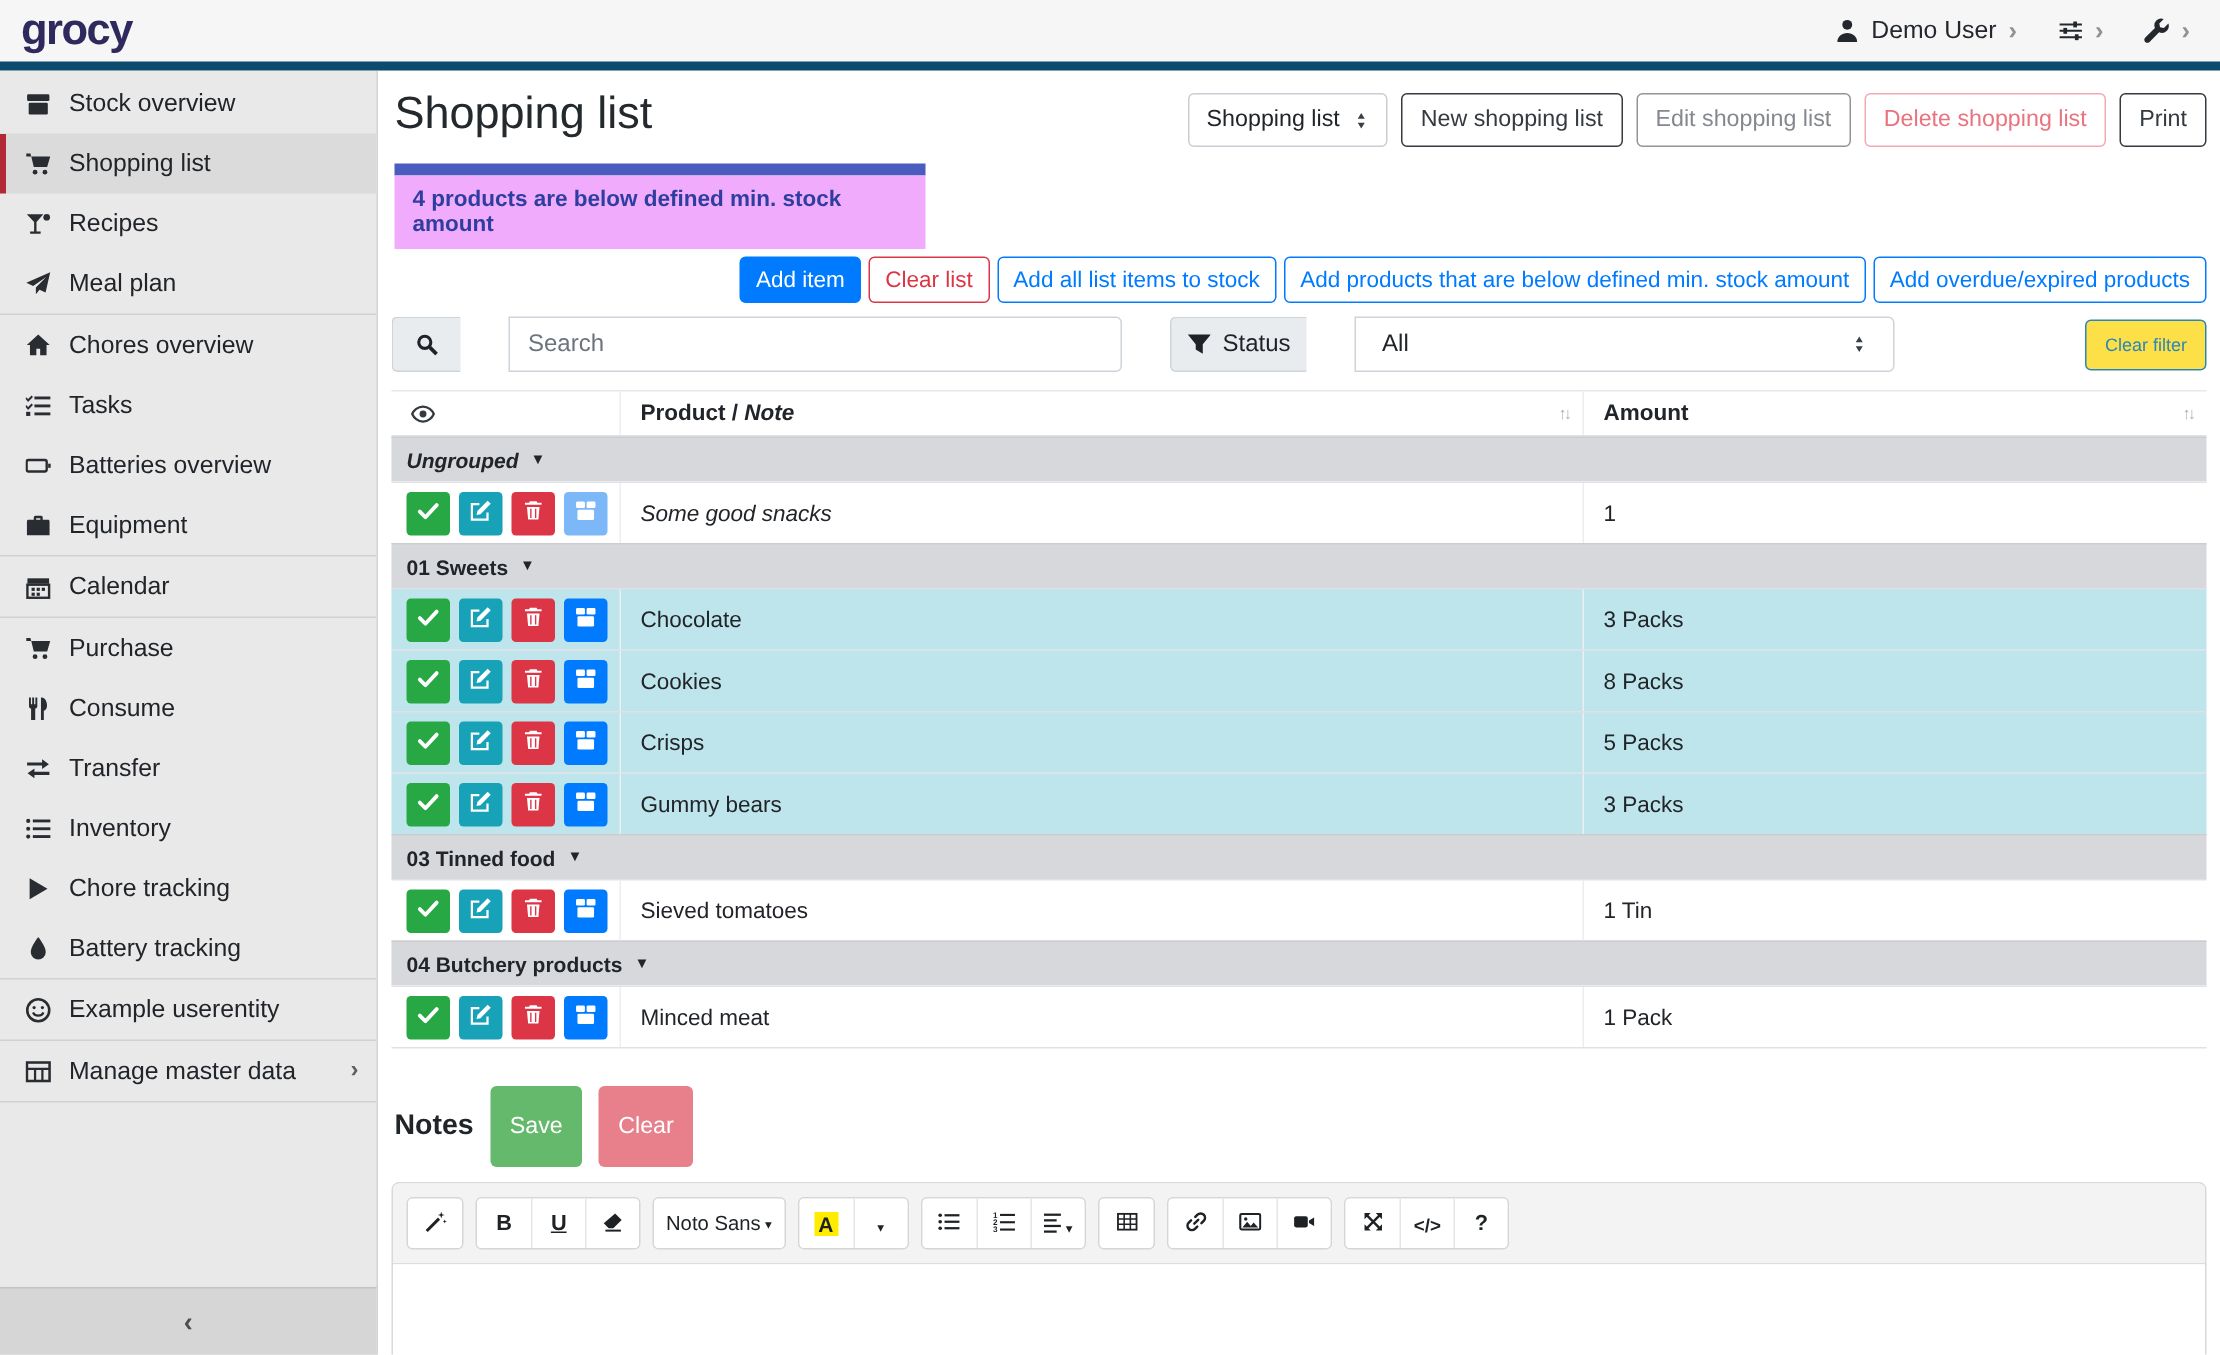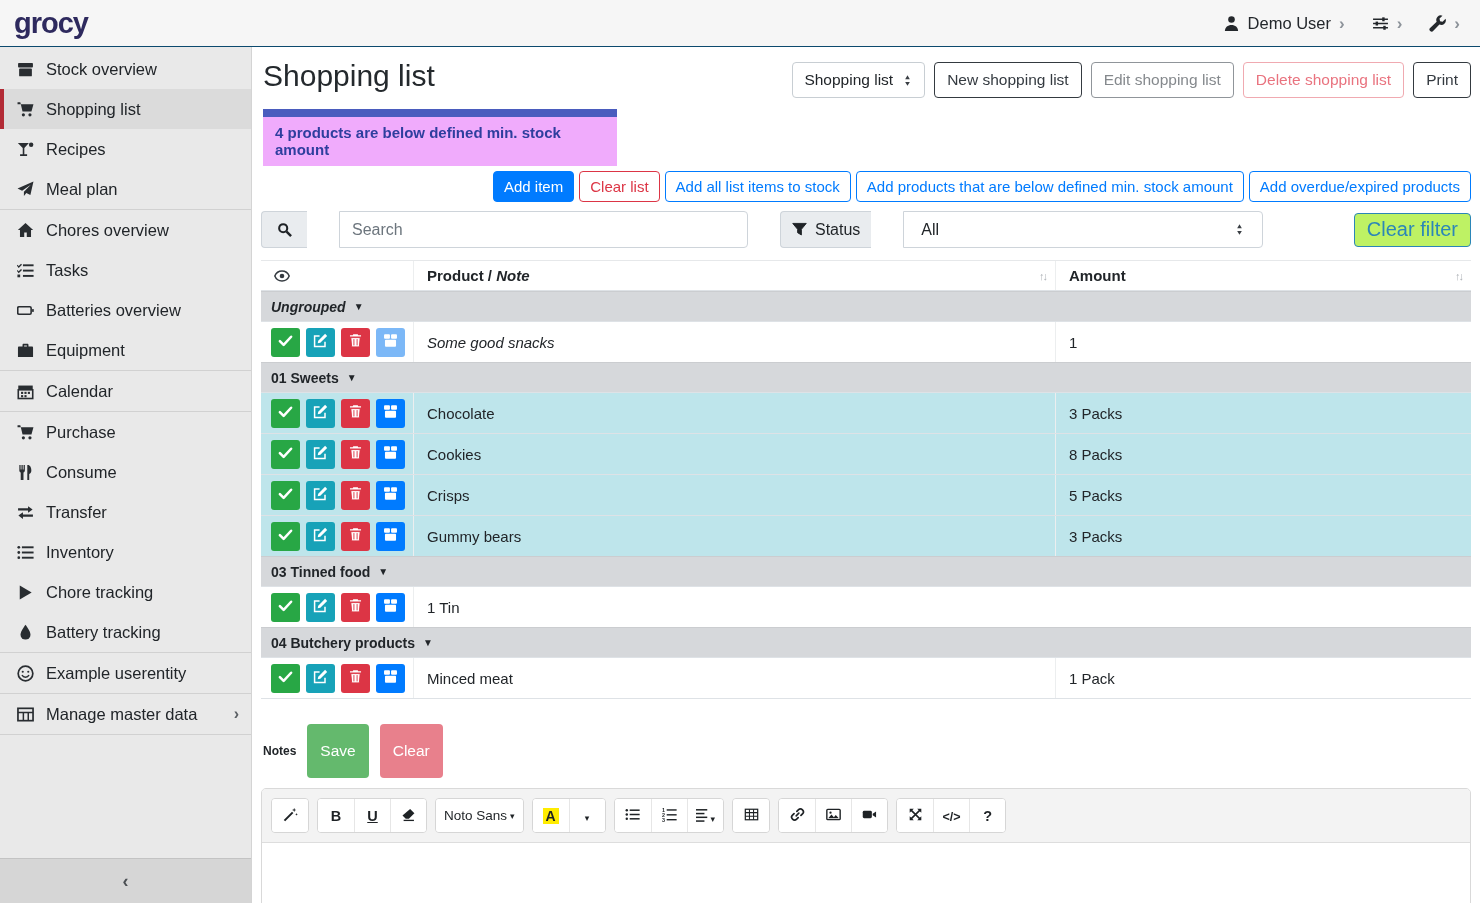--- a/index.html
+++ b/index.html
@@ -1,21 +1,21 @@
 <!DOCTYPE html>
 <html><head>
 <meta charset="utf-8">
 <style>
   * { box-sizing: border-box; margin: 0; padding: 0; }
   html, body { width: 1480px; height: 903px; overflow: hidden; background: #fff;
     font-family: "Liberation Sans", sans-serif; color: #212529; }
 
   
   .topbar { position: fixed; top: 0; left: 0; right: 0; height: 47px; background: #f6f6f6;
-    border-bottom: 1px solid #0c4a6e; display: flex; align-items: center;
+    border-bottom: 6px solid #0c4a6e; display: flex; align-items: center;
     justify-content: space-between; padding: 0 20px 0 14px; z-index: 10; text-align: right; }
   .logo { font-size: 29px; font-weight: 800; color: #2e2a5e; letter-spacing: -1px; }
   .topbar-right { display: flex; align-items: center; gap: 27px; }
   .tb-item { display: flex; align-items: center; gap: 8px; font-size: 16.5px; color: #24282c; cursor: pointer; }
   .tb-item .icon { display: flex; }
   .tb-item .icon svg { width: 17px; height: 17px; fill: #24282c; }
   .chev { color: #8d939a; font-size: 17px; font-weight: 700; line-height: 1; }
 
   
   .sidebar { position: fixed; top: 47px; left: 0; bottom: 0; width: 252px; background: #e9e9e9;
@@ -69,21 +69,21 @@
   .search-prepend { width: 46px; }
   .search-input { flex: 1; border: 1px solid #ced4da; border-radius: 0 4px 4px 0;
     padding: 0 12px; font-size: 16px; color: #495057; outline: none; font-family: "Liberation Sans", sans-serif; }
   .search-input::placeholder { color: #6c757d; }
   .status-group { width: 483px; margin-left: 32px; }
   .status-prepend { padding: 0 11px; gap: 8px; font-size: 16px; color: #1f2327; }
   .status-select { flex: 1; border: 1px solid #ced4da; border-radius: 0 4px 4px 0; background: #fff;
     display: flex; align-items: center; padding: 0 17px; font-size: 16px; cursor: pointer; }
   .status-select .updown { margin-left: auto; }
   .clear-filter { margin-left: auto; height: 34px; padding: 0 12px; border: 1px solid #2b86b8;
-    color: #2b86b8; border-radius: 4px; background: #bef264; font-size: 20px; display: flex;
+    color: #2b86b8; border-radius: 4px; background: #fde047; font-size: 12px; display: flex;
     align-items: center; cursor: pointer; font-family: "Liberation Sans", sans-serif; }
 
   
   .s-table { margin-top: 12px; border-top: 1px solid #e6e8ea; border-bottom: 1px solid #dee2e6; }
   .trow { display: grid; grid-template-columns: 152px 642px 1fr; align-items: center; }
   .thead { height: 30px; border-bottom: 1px solid #dee2e6; font-weight: 700; font-size: 15px; }
   .thead .cell { height: 100%; display: flex; align-items: center; }
   .cell-actions { padding-left: 13px; }
   .cell-product, .cell-amount { padding-left: 13px; border-left: 1px solid #eceeef; height: 100%; display: flex; align-items: center; }
   .eye svg { width: 16px; height: 16px; fill: #343a40; stroke: #343a40; display: block; }
@@ -100,21 +100,21 @@
     align-items: center; justify-content: center; color: #fff; cursor: pointer; }
   .abtn svg { width: 15px; height: 15px; fill: #fff; }
   .abtn.done { background: #28a745; } .abtn.edit { background: #17a2b8; }
   .abtn.del { background: #dc3545; } .abtn.stock { background: #007bff; }
   .abtn.stock.disabled { background: #7cb8f7; }
   .prod, .amount { font-size: 15px; }
   .prod.note { font-style: italic; }
 
   
   .notes-row { display: flex; align-items: center; gap: 11px; margin: 25px 0 0 2px; }
-  .notes-title { font-size: 12px; font-weight: 700; }
+  .notes-title { font-size: 19px; font-weight: 700; }
   .btn-save, .btn-clear-notes { color: #fff; border: none; border-radius: 4px; padding: 18px 13px;
     font-size: 15.5px; cursor: pointer; font-family: "Liberation Sans", sans-serif; }
   .btn-save { background: #64b96d; }
   .btn-clear-notes { background: #e8808c; }
   .editor { margin-top: 10px; border: 1px solid #d9d9d9; border-radius: 5px 5px 0 0; }
   .ed-toolbar { background: #f3f3f3; padding: 9px 9px; display: flex; gap: 8px;
     border-bottom: 1px solid #ddd; border-radius: 4px 4px 0 0; flex-wrap: wrap; }
   .btn-group { display: flex; border: 1px solid #d6d6d6; border-radius: 4px; overflow: hidden; background: #fff; }
   .tb-btn { min-width: 36px; height: 33px; background: #fff; border: none; border-left: 1px solid #e6e6e6;
     display: flex; align-items: center; justify-content: center; font-size: 14px; color: #1e2225;
@@ -627,20 +627,23 @@
                 </svg></span>
             </button>
             <button class="abtn stock">
               <span class="icon"><svg viewBox="0 0 16 16">
                   <rect x="1.1" y="1.4" width="6.3" height="4.7" rx="1"></rect>
                   <rect x="8.6" y="1.4" width="6.3" height="4.7" rx="1"></rect>
                   <rect x="2.1" y="7.2" width="11.8" height="7.4" rx="1"></rect>
                 </svg></span>
             </button>
           </div>
+          <div class="cell-product">
+            <span class="prod">Sieved tomatoes</span>
+          </div>
           <div class="cell-amount">
             <span class="amount">1 Tin</span>
           </div>
         </div>
         <div class="group-row">
           <span class="group-label">04 Butchery products</span>
           <span class="group-caret">▼</span>
         </div>
         <div class="trow item-row">
           <div class="row-actions">

